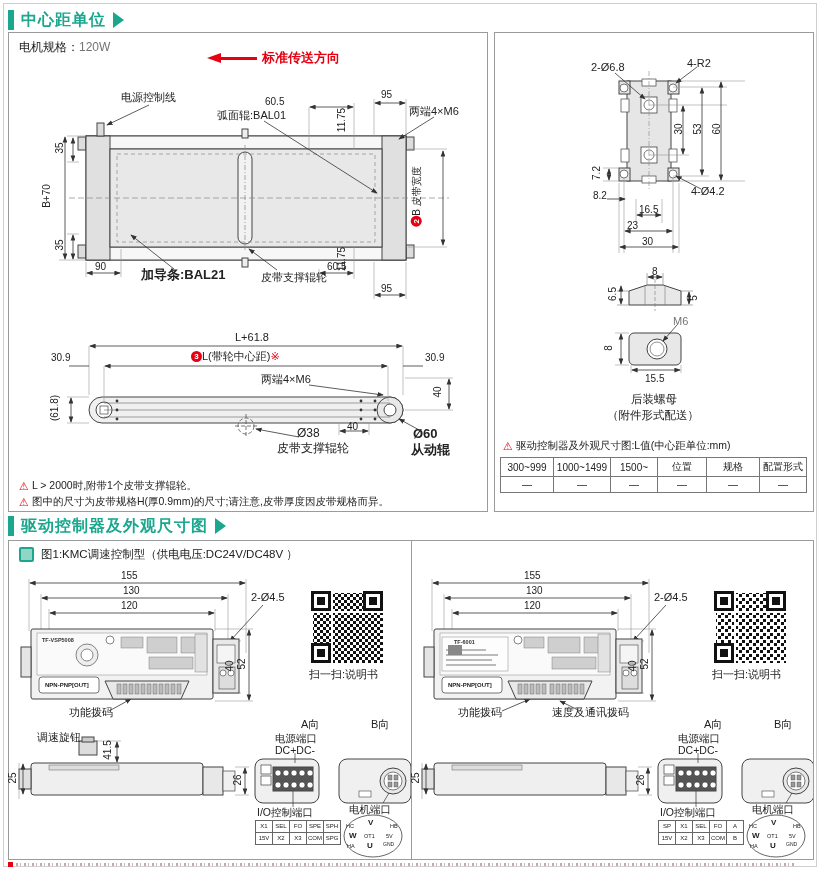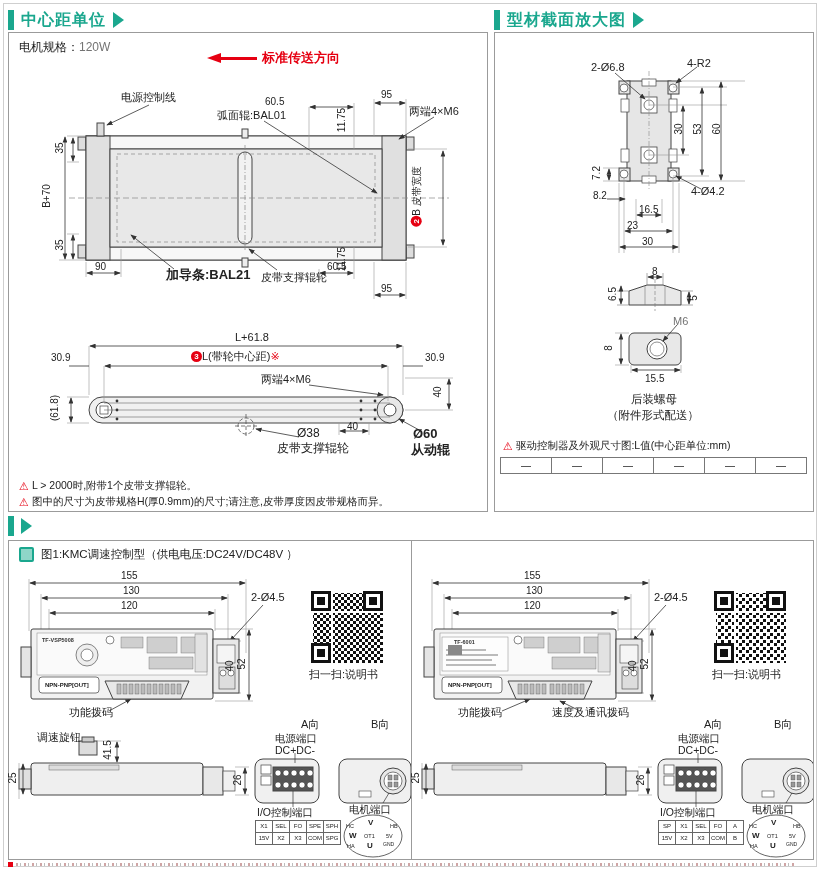--- a/index.html
+++ b/index.html
@@ -184,21 +184,21 @@
     <div class="lbl" style="left:112px;top:58px">电源控制线</div>
     <div class="lbl" style="left:208px;top:76px">弧面辊:BAL01</div>
     <div class="lbl" style="left:400px;top:72px">两端4×M6</div>
     <div class="dim" style="left:372px;top:57px">95</div>
     <div class="dim" style="left:256px;top:64px">60.5</div>
     <div class="vd" style="left:321px;top:82px">11.75</div>
     <div class="vd" style="left:45px;top:110px">35</div>
     <div class="vd" style="left:26px;top:158px">B+70</div>
     <div class="vd" style="left:45px;top:207px">35</div>
     <div class="dim" style="left:86px;top:229px">90</div>
-    <div class="lbl big" style="left:157px;top:235px">加导条:BAL21</div>
+    <div class="lbl big" style="left:132px;top:235px">加导条:BAL21</div>
     <div class="lbl" style="left:252px;top:238px">皮带支撑辊轮</div>
     <div class="dim" style="left:318px;top:229px">60.5</div>
     <div class="vd" style="left:321px;top:221px">11.75</div>
     <div class="dim" style="left:372px;top:251px">95</div>
     <div class="vd" style="left:377px;top:158px">
       <span class="cnum">2</span><span>B</span>&nbsp;<span>皮带宽度</span>
     </div>
 
     <div class="dim" style="left:226px;top:299px;font-size:11px">L+61.8</div>
     <div class="lbl" style="left:182px;top:317px">
@@ -218,25 +218,20 @@
     <div class="note" style="left:10px;top:446px">
       <span class="warn-ic">⚠</span>
       <span>L &gt; 2000时,附带1个皮带支撑辊轮。</span>
     </div>
     <div class="note" style="left:10px;top:462px">
       <span class="warn-ic">⚠</span>
       <span>图中的尺寸为皮带规格H(厚0.9mm)的尺寸;请注意,皮带厚度因皮带规格而异。</span>
     </div>
   </div>
 
-  <div class="sec-hdr" style="left:494px;top:8px">
-    <div class="sec-bar"></div>
-    <div class="sec-title">型材截面放大图</div>
-    <div class="sec-arrow"></div>
-  </div>
 
   <div class="box" style="left:494px;top:32px;width:318px;height:478px">
     <svg width="318" height="478" style="position:absolute;left:0;top:0">
       <defs>
         <marker id="s2" markerWidth="9" markerHeight="8" refX="1" refY="3" orient="auto">
             <path d="M8,0 L0,3 L8,6 Z" fill="#333"></path>
           </marker>
         <marker id="e2" markerWidth="9" markerHeight="8" refX="7" refY="3" orient="auto">
             <path d="M0,0 L8,3 L0,6 Z" fill="#333"></path>
           </marker>
@@ -356,34 +351,43 @@
     <div class="dim" style="left:150px;top:341px">15.5</div>
     <div class="lbl" style="left:136px;top:360px;font-size:11.5px">后装螺母</div>
     <div class="lbl" style="left:112px;top:376px;font-size:11.5px">（附件形式配送）</div>
 
     <div class="note" style="left:8px;top:406px">
       <span class="warn-ic">⚠</span>
       <span>驱动控制器及外观尺寸图:L值(中心距单位:mm)</span>
     </div>
     <table class="spec" style="left:5px;top:424px;width:307px">
       <tbody>
+          <tr>
+        <th style="width:52px">300~999</th>
+        <th style="width:56px">1000~1499</th>
+        <th style="width:46px">1500~</th>
+        <th style="width:48px">位置</th>
+        <th style="width:52px">规格</th>
+        <th>配置形式</th>
+      </tr>
       <tr>
         <td>—</td>
             <td>—</td>
         <td>—</td>
             <td>—</td>
         <td>—</td>
             <td>—</td>
       </tr>
     </tbody>
       </table>
   </div>
 
   <div class="sec-hdr" style="left:8px;top:514px">
     <div class="sec-bar"></div>
+    <div class="sec-title">驱动控制器及外观尺寸图</div>
     <div class="sec-arrow"></div>
   </div>
 
   <div class="box" style="left:8px;top:540px;width:804px;height:318px">
     <div style="position:absolute;left:402px;top:0;width:1px;height:318px;background:#9b9b9b"></div>
 
     <div style="position:absolute;left:0;top:0;width:402px;height:318px">
       <div class="fig-hd" style="left:10px;top:6px">
         <div class="fig-ic"></div>
         <span>图1:KMC调速控制型（供电电压:DC24V/DC48V ）</span>

